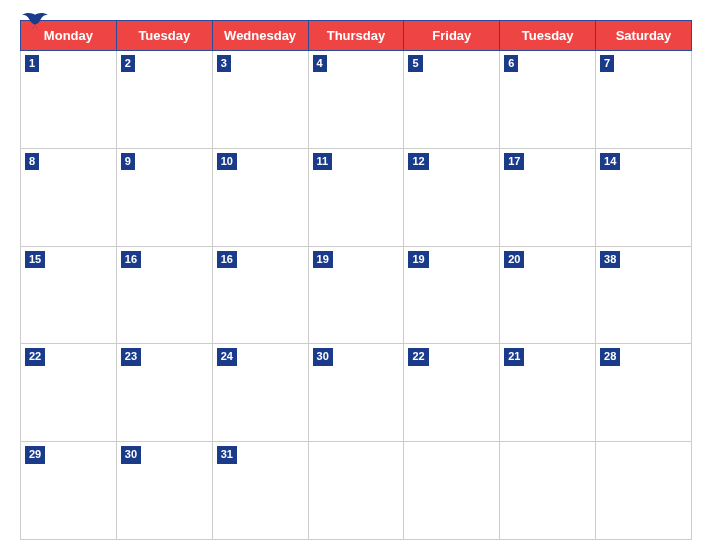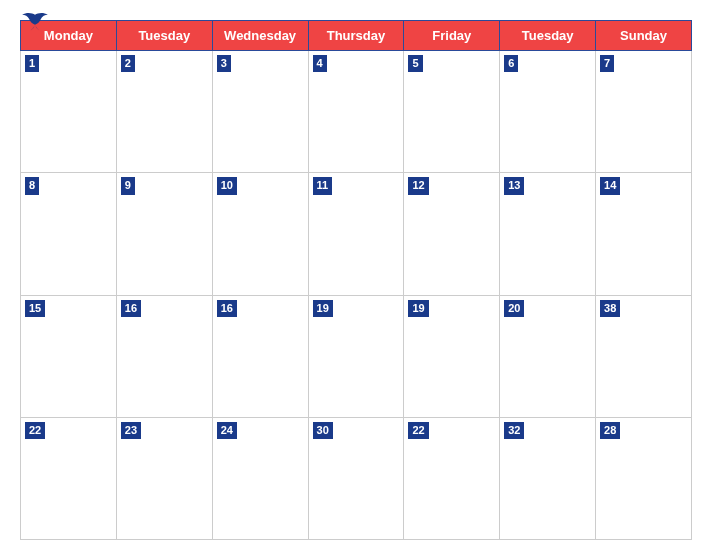--- a/index.html
+++ b/index.html
@@ -147,54 +147,63 @@
 
 <table class="calendar">
   <thead>
     <tr>
     <th>Monday</th>
         <th>Tuesday</th>
         <th>Wednesday</th>
         <th>Thursday</th>
         <th>Friday</th>
         <th>Tuesday</th>
-        <th>Sunday</th>
+        <th>Saturday</th>
       </tr>
   </thead>
   <tbody>
   <tr>
         <td class="has-date"><span class="date-header">1</span></td>
         <td class="has-date"><span class="date-header">2</span></td>
         <td class="has-date"><span class="date-header">3</span></td>
         <td class="has-date"><span class="date-header">4</span></td>
         <td class="has-date"><span class="date-header">5</span></td>
         <td class="has-date"><span class="date-header">6</span></td>
         <td class="has-date"><span class="date-header">7</span></td>
       </tr>
       <tr>
         <td class="has-date"><span class="date-header">8</span></td>
         <td class="has-date"><span class="date-header">9</span></td>
         <td class="has-date"><span class="date-header">10</span></td>
         <td class="has-date"><span class="date-header">11</span></td>
         <td class="has-date"><span class="date-header">12</span></td>
-        <td class="has-date"><span class="date-header">13</span></td>
+        <td class="has-date"><span class="date-header">17</span></td>
         <td class="has-date"><span class="date-header">14</span></td>
       </tr>
       <tr>
         <td class="has-date"><span class="date-header">15</span></td>
         <td class="has-date"><span class="date-header">16</span></td>
         <td class="has-date"><span class="date-header">16</span></td>
         <td class="has-date"><span class="date-header">19</span></td>
         <td class="has-date"><span class="date-header">19</span></td>
         <td class="has-date"><span class="date-header">20</span></td>
         <td class="has-date"><span class="date-header">38</span></td>
       </tr>
       <tr>
         <td class="has-date"><span class="date-header">22</span></td>
         <td class="has-date"><span class="date-header">23</span></td>
         <td class="has-date"><span class="date-header">24</span></td>
         <td class="has-date"><span class="date-header">30</span></td>
         <td class="has-date"><span class="date-header">22</span></td>
-        <td class="has-date"><span class="date-header">32</span></td>
+        <td class="has-date"><span class="date-header">21</span></td>
         <td class="has-date"><span class="date-header">28</span></td>
+      </tr>
+      <tr>
+        <td class="has-date"><span class="date-header">29</span></td>
+        <td class="has-date"><span class="date-header">30</span></td>
+        <td class="has-date"><span class="date-header">31</span></td>
+        <td class="empty"></td>
+        <td class="empty"></td>
+        <td class="empty"></td>
+        <td class="empty"></td>
       </tr>
     </tbody>
 </table>
 
 </body></html>

